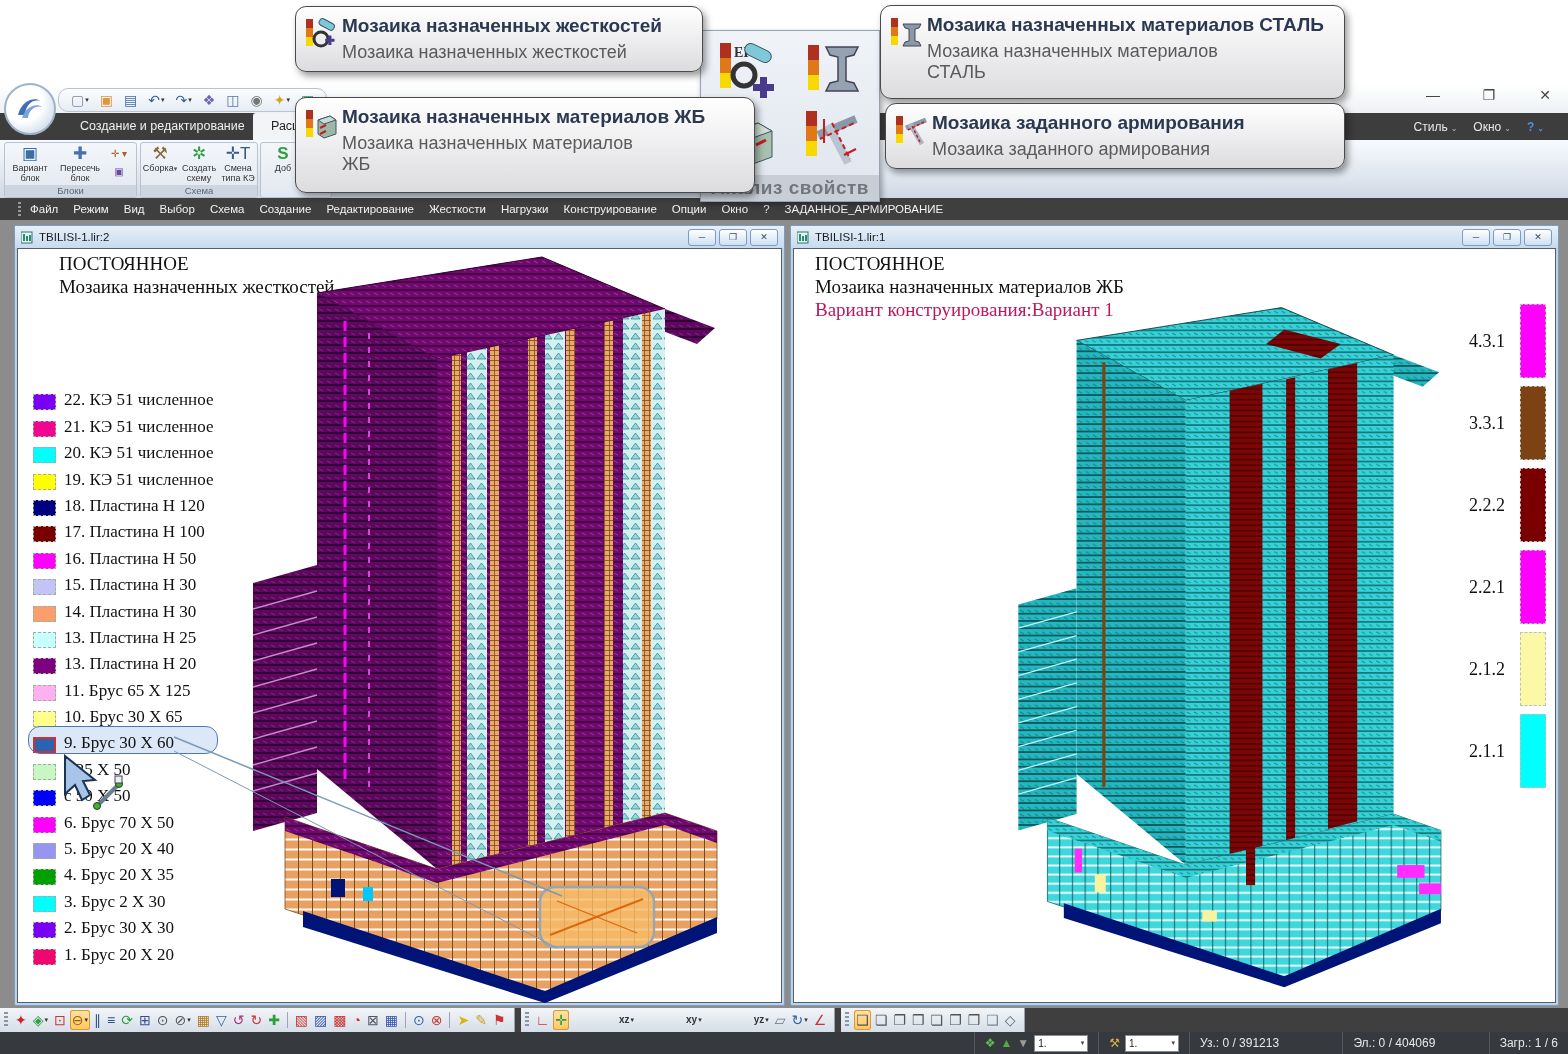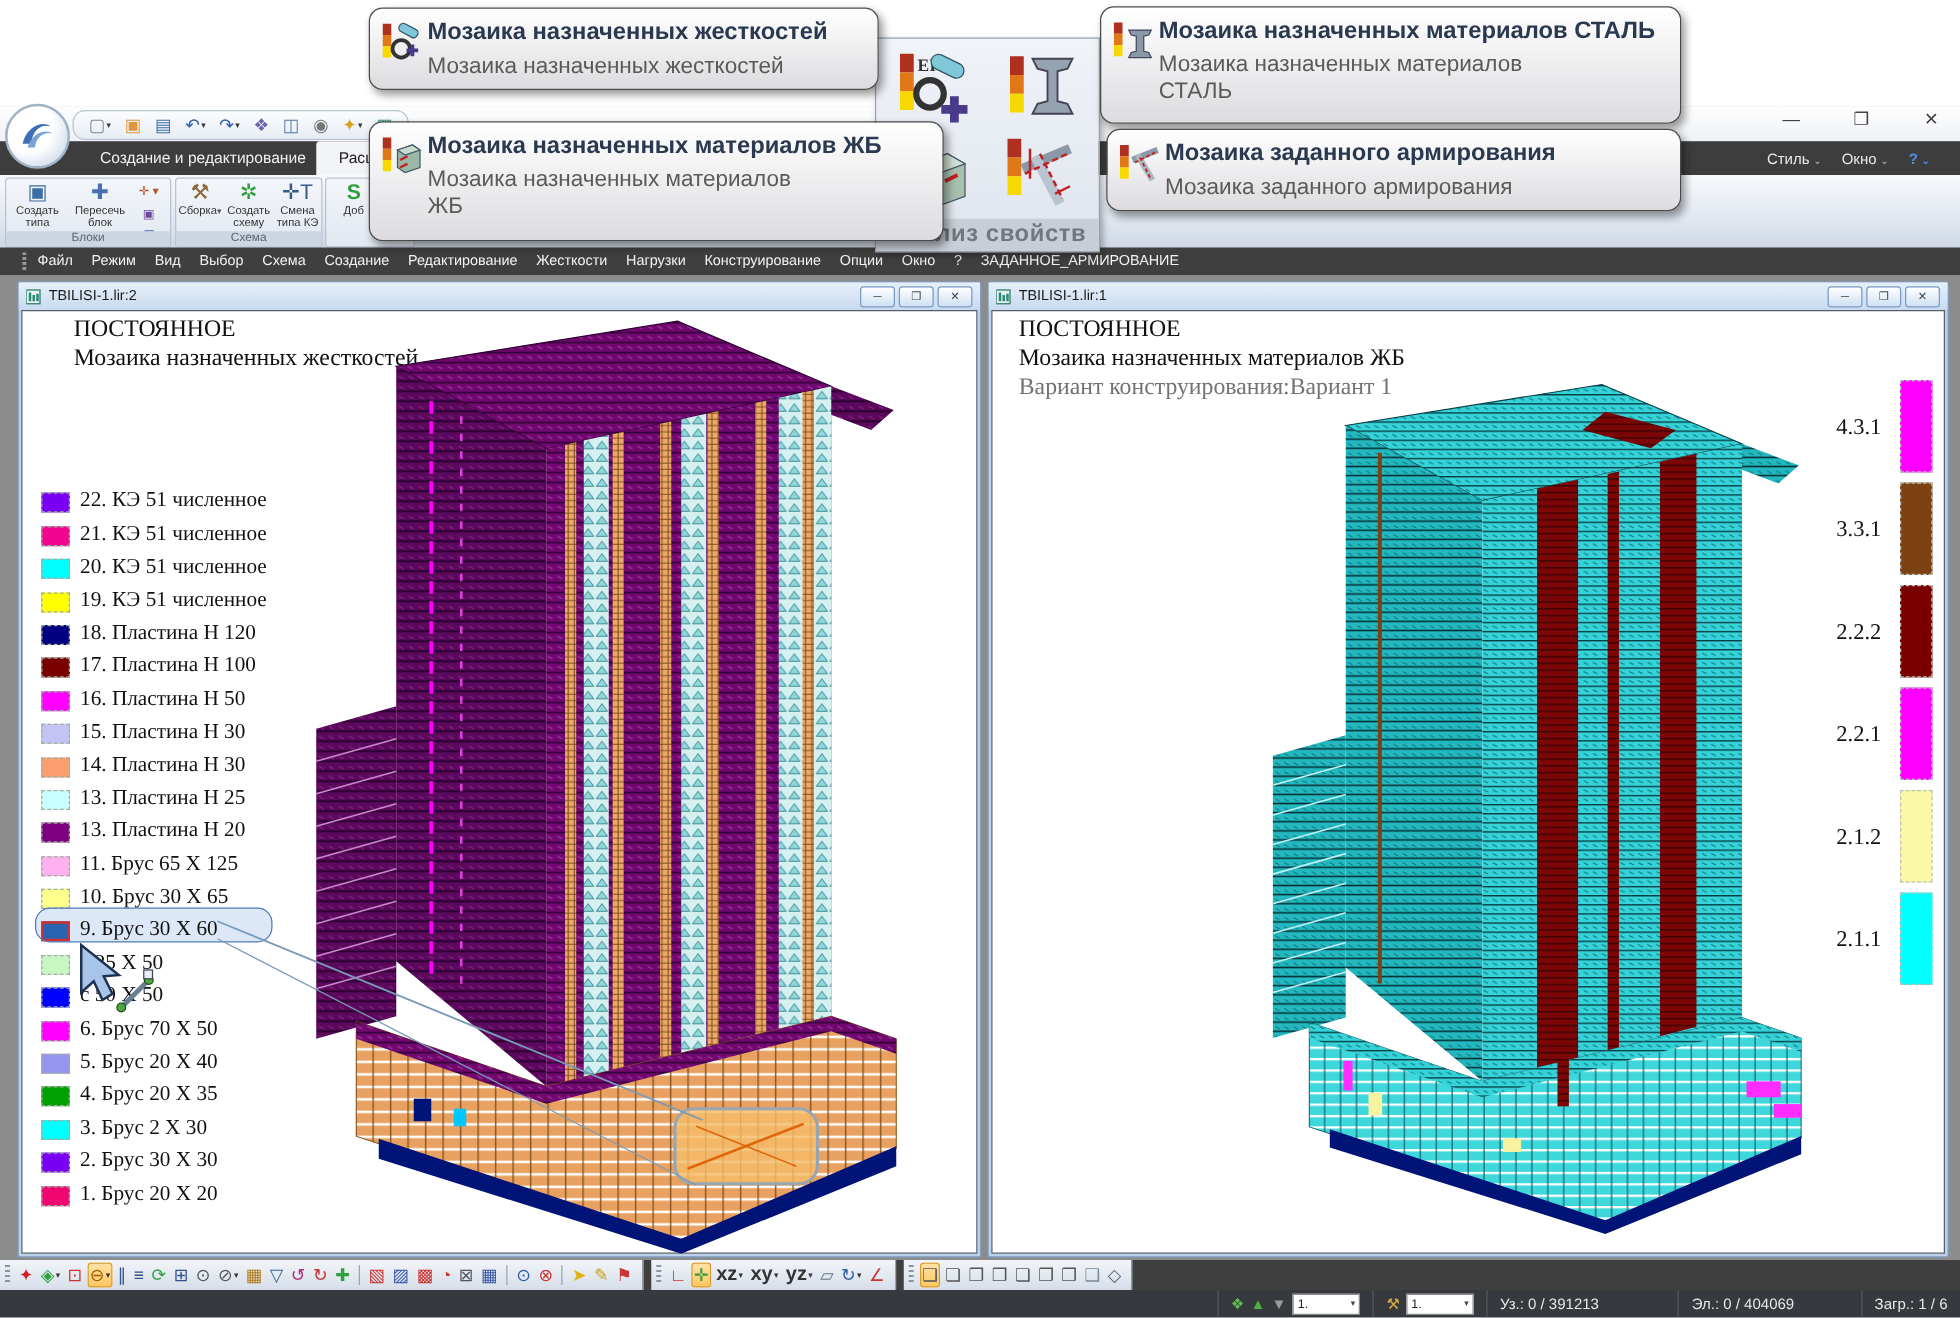--- a/index.html
+++ b/index.html
@@ -68,21 +68,21 @@
   .apanel .acell{display:flex;align-items:center;justify-content:center;}
   .apanel .plabel{position:absolute;left:0;bottom:0;width:100%;height:26px;line-height:26px;text-align:center;
        font-size:19px;color:#70777f;background:#c9ced6;font-weight:bold;letter-spacing:.5px;}
   
   .toolrow{position:absolute;left:0;top:923px;width:1568px;height:24px;background:#3f3f3f;display:flex;align-items:center;gap:6px;}
   .island{height:24px;display:flex;align-items:center;gap:2px;padding:0 6px 0 4px;
           background:linear-gradient(#f2f5f9,#d6dee8);border-right:1px solid #9aa4b0;}
   .grip2{width:4px;height:16px;margin-right:3px;background:repeating-linear-gradient(#8a94a2 0 2px,transparent 2px 4px);}
   .tbi{display:inline-flex;align-items:center;height:20px;padding:0 2px;border-radius:3px;cursor:default;}
   .tbi .g{font-size:14px;line-height:20px;}
-  .tbi.txt .g{font-size:16px;font-weight:bold;}
+  .tbi.txt .g{font-size:10px;font-weight:bold;margin-left:46px;}
   .tbi .dda{display:none;font-size:7px;color:#333;margin-left:1px;}
   .tbi.dd .dda{display:inline;}
   .tbi.hl{background:linear-gradient(#ffe3a9,#ffc65e);box-shadow:inset 0 0 0 1px #d89a32;}
   .tbi.sep{width:1px;height:16px;background:#9aa4b0;padding:0;margin:0 3px;}
   .statusbar{position:absolute;left:0;top:947px;width:1568px;height:22px;background:#36393d;display:flex;align-items:center;color:#e8e8e8;font-size:12px;}
   .sseg{display:flex;align-items:center;gap:5px;height:22px;padding:0 10px;border-left:1px solid #55595f;}
   .combo{width:46px;height:15px;background:#fff;color:#222;border:1px solid #8a8a8a;font-size:10px;
          display:flex;align-items:center;padding:0 3px;justify-content:space-between;}
   .combo .ca{font-size:7px;color:#444;}
   .sval{white-space:nowrap;}
@@ -157,21 +157,21 @@
       <span><span>Стиль</span><span class="caret">⌄</span></span>
       <span><span>Окно</span><span class="caret">⌄</span></span>
       <span class="q"><span>?</span><span class="caret" style="color:#4f8fe8;">⌄</span></span>
     </div>
   </div>
 
   <div class="ribbon">
     <div class="rgroup" style="left:4px;width:131px;">
       <div class="rbtn" style="left:2px;">
         <span class="ric" style="color:#3a6ea5;">▣</span>
-        <span>Создать типа</span>
+        <span>Вариант блок</span>
       </div>
       <div class="rbtn" style="left:50px;width:50px;">
         <span class="ric" style="color:#4a6fb0;">✚</span>
         <span>Пересечь блок</span>
       </div>
       <div class="rbtn" style="left:102px;width:24px;">
         <span class="ric" style="font-size:10px;color:#b05a2a;">✛ ▾</span>
         <span class="ric" style="font-size:10px;color:#6a4aa0;">▣</span>
         <span class="ric" style="font-size:10px;color:#4a6fb0;">❐</span>
       </div>
@@ -434,21 +434,21 @@
         <div class="cbtns">
           <span class="cbtn">─</span>
           <span class="cbtn">❐</span>
           <span class="cbtn">✕</span>
         </div>
       </div>
       <div class="ccontent">
         <div class="hdr" style="left:22px;">
           <div>ПОСТОЯННОЕ</div>
           <div>Мозаика назначенных материалов ЖБ</div>
-          <div class="variant" style="color: #737373;">Вариант конструирования:Вариант 1</div>
+          <div class="variant" style="color: #be185d;">Вариант конструирования:Вариант 1</div>
         </div>
 
         <div class="rlegend">
           <div class="rrow">
               <span class="rl">4.3.1</span>
               <span class="rbar" style="background: rgb(255, 0, 255);"></span>
             </div>
             <div class="rrow">
               <span class="rl">3.3.1</span>
               <span class="rbar" style="background: rgb(125, 66, 19);"></span>

